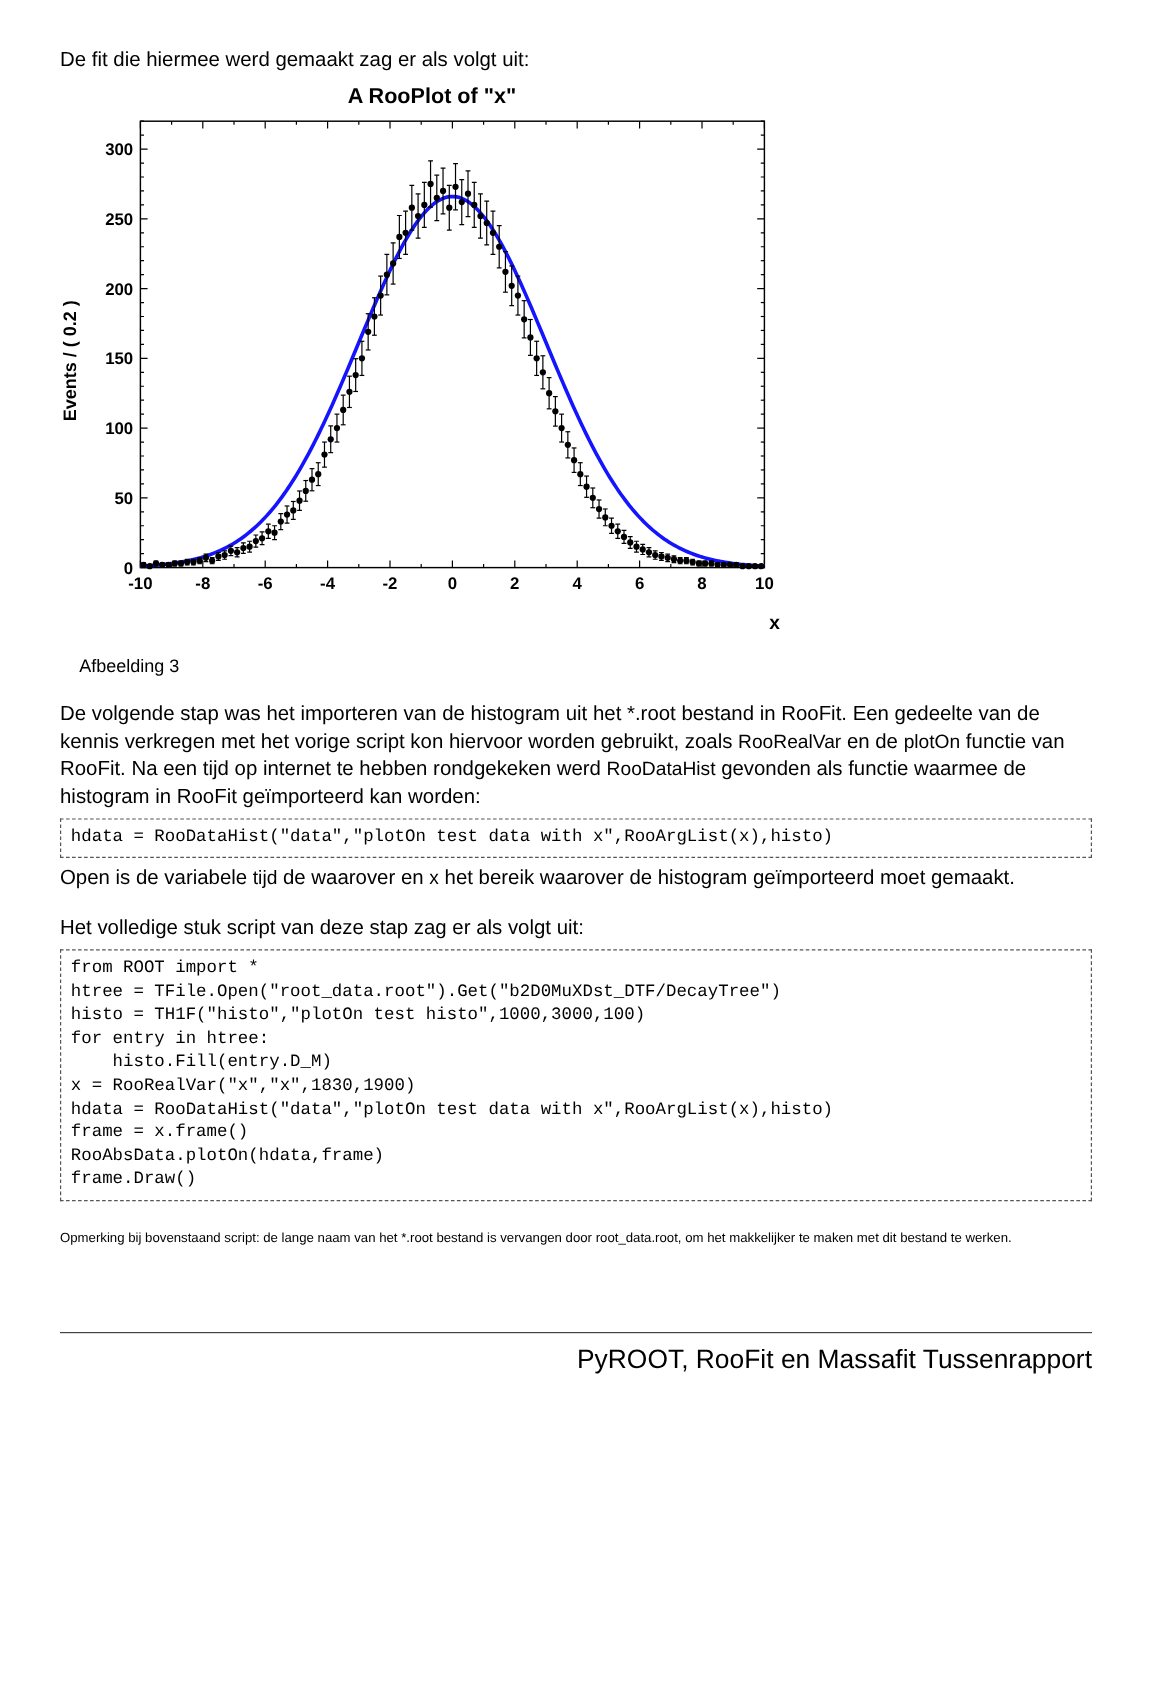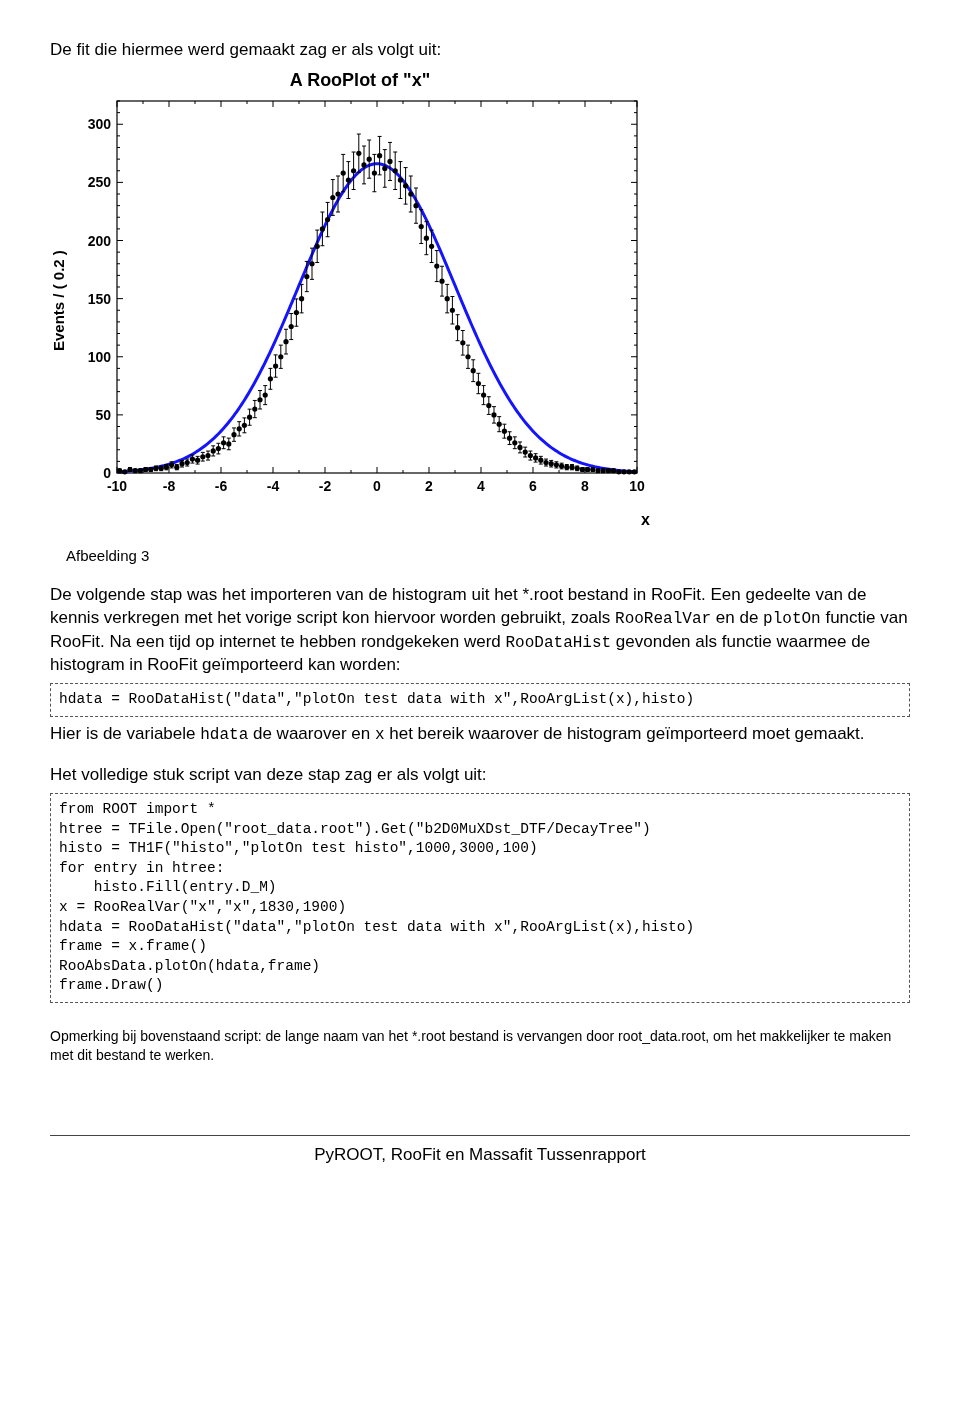--- a/index.html
+++ b/index.html
@@ -56,45 +56,45 @@
   }
   p.body {
     margin: 0 0 2px 0;
     line-height: 1.35;
   }
   p.body2 {
     margin: 18px 0 2px 0;
     line-height: 1.35;
   }
   .mono, code {
-    font-family: Liberation Mono, monospace;
+    font-family: Liberation Sans, sans-serif;
     font-size: 16px;
   }
   .codebox {
     border: 1px dashed #555;
     padding: 6px 8px;
     margin: 6px 0 6px 0;
     font-family: "Courier New", Courier, monospace;
     font-size: 14.5px;
     white-space: pre;
     line-height: 1.35;
   }
   .note {
-    font-size: 14px;
+    font-size: 11px;
     margin-top: 24px;
     line-height: 1.35;
   }
   hr.footer-rule {
     margin-top: 70px;
     border: none;
     border-top: 1px solid #444;
   }
   .footer {
-    text-align: center;
-    font-size: 17px;
+    text-align: right;
+    font-size: 22px;
     margin-top: 6px;
     line-height: 1.3;
   }
 </style>
 </head>
 <body>
 
 <div class="intro-line">De fit die hiermee werd gemaakt zag er als volgt uit:</div>
 
 <div class="chart-wrap">
@@ -637,21 +637,21 @@
 
 <div class="caption">Afbeelding 3</div>
 
 <p class="body">
   <span>De volgende stap was het importeren van de histogram uit het *.root bestand in RooFit. Een gedeelte van de kennis verkregen met het vorige script kon hiervoor worden gebruikt, zoals </span><code>RooRealVar</code><span> en de </span><code>plotOn</code><span> functie van RooFit. Na een tijd op internet te hebben rondgekeken werd </span><code>RooDataHist</code><span> gevonden als functie waarmee de histogram in RooFit geïmporteerd kan worden:</span>
 </p>
 
 <div class="codebox">hdata = RooDataHist("data","plotOn test data with x",RooArgList(x),histo)</div>
 
 <p class="body">
-  <span>Hier is de variabele </span><code>hdata</code><span> de waarover en </span><code>x</code><span> het bereik waarover de histogram geïmporteerd moet gemaakt.</span>
+  <span>Open is de variabele </span><code>tijd</code><span> de waarover en </span><code>x</code><span> het bereik waarover de histogram geïmporteerd moet gemaakt.</span>
 </p>
 
 <p class="body2">Het volledige stuk script van deze stap zag er als volgt uit:</p>
 
 <div class="codebox">from ROOT import *
 htree = TFile.Open("root_data.root").Get("b2D0MuXDst_DTF/DecayTree")
 histo = TH1F("histo","plotOn test histo",1000,3000,100)
 for entry in htree:
     histo.Fill(entry.D_M)
 x = RooRealVar("x","x",1830,1900)

